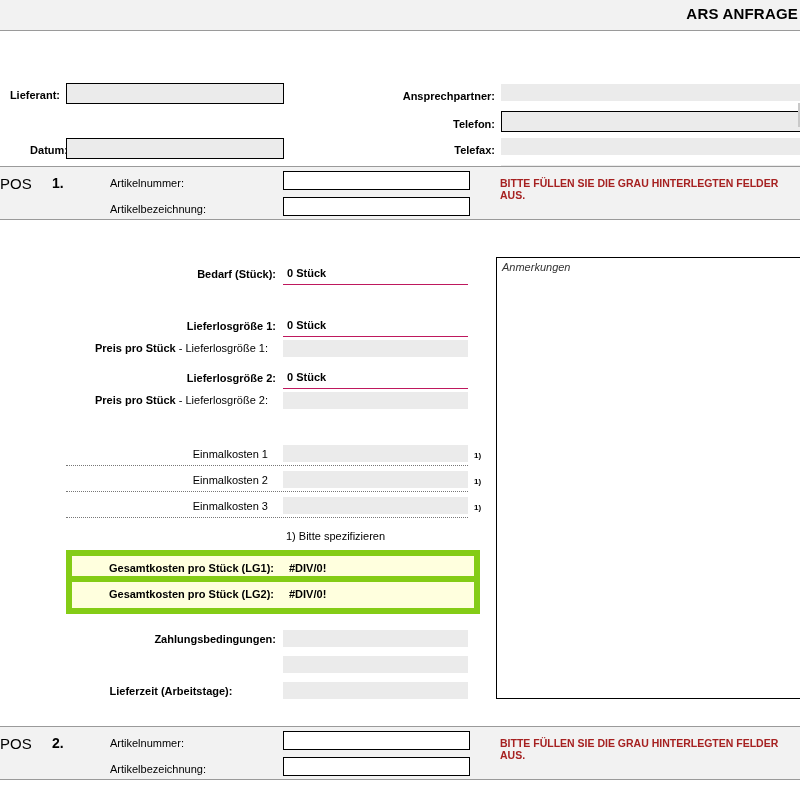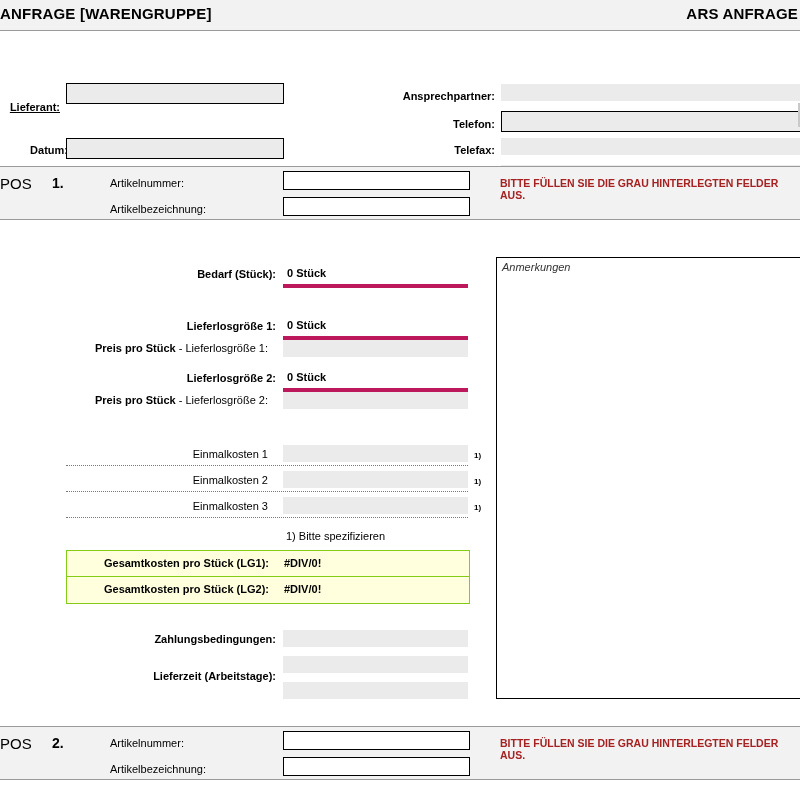--- a/index.html
+++ b/index.html
@@ -40,21 +40,21 @@
     background: #ebebeb;
     border: 1px solid #000;
     height: 19px;
   }
   .field-white {
     background: #ffffff;
     border: 1px solid #000;
     height: 17px;
   }
   .underline {
-    border-bottom: 4px solid #be185d;
+    border-bottom: 1px solid #be185d;
   }
   .value-text {
     font-weight: bold;
     font-size: 11px;
     padding-left: 4px;
     line-height: 17px;
   }
 
   
   #header-bar {
@@ -81,21 +81,21 @@
   }
 
   
   #top-form {
     position: absolute;
     left: 0; top: 31px;
     width: 800px; height: 129px;
     background: #ffffff;
   }
 
-  .lbl-lieferant { position: absolute; left: 0; top: 70px; width: 60px; text-decoration: underline; }
+  .lbl-lieferant { position: absolute; left: 0; top: 58px; width: 60px; }
   .fld-lieferant { position: absolute; left: 66px; top: 52px; width: 216px; }
   .lbl-datum { position: absolute; left: 0; top: 113px; width: 60px; margin-left: 8px; }
   .fld-datum { position: absolute; left: 66px; top: 107px; width: 216px; }
 
   .lbl-ansp { position: absolute; left: 330px; top: 59px; width: 165px; }
   .fld-ansp { position: absolute; left: 501px; top: 53px; width: 299px; }
   .lbl-tel  { position: absolute; left: 330px; top: 87px; width: 165px; }
   .fld-tel  { position: absolute; left: 501px; top: 80px; width: 299px; }
   .lbl-fax  { position: absolute; left: 330px; top: 113px; width: 165px; }
   .fld-fax  { position: absolute; left: 501px; top: 107px; width: 299px; }
@@ -163,21 +163,21 @@
     font-size: 11px;
     color: #333;
   }
 
   .sum-box {
     position: absolute;
     left: 66px;
     width: 402px;
     height: 26px;
     background: #ffffde;
-    border: 1px solid #84cc16;
+    border: 6px solid #84cc16;
   }
   .sum-lbl {
     position: absolute;
     left: 0; top: 6px;
     width: 210px;
     text-align: right;
     font-weight: bold;
     font-size: 11px;
     padding-right: 8px;
     box-sizing: border-box;
@@ -205,21 +205,20 @@
     position: absolute;
     right: 0; top: 72px;
     width: 2px; height: 24px;
     background: #c9c9c9;
   }
 </style>
 </head>
 <body>
 
 <div id="header-bar">
-  <div id="doc-title">ANFRAGE [WARENGRUPPE]</div>
   <div id="brand-title">ARS ANFRAGE</div>
 </div>
 
 <div id="top-form">
 
   <div class="label lbl-lieferant">Lieferant:</div>
   <div class="field-grey-b fld-lieferant">
     <span class="value-text"></span>
   </div>
 
@@ -335,21 +334,21 @@
 
   <div class="label b-lbl" style="left:66px; top:396px;">Zahlungsbedingungen:</div>
   <div class="b-fld field-grey" style="top:393px;">
     <span class="value-text"></span>
   </div>
 
   <div class="b-fld field-grey" style="top:419px;">
     <span class="value-text"></span>
   </div>
 
-  <div class="label b-lbl" style="left:66px; top:433px;">Lieferzeit (Arbeitstage):</div>
+  <div class="label b-lbl" style="left:66px; top:448px;text-align:center;">Lieferzeit (Arbeitstage):</div>
   <div class="b-fld field-grey" style="top:445px;">
     <span class="value-text"></span>
   </div>
 
   <div class="note-box">
     <div class="note-title">Anmerkungen</div>
     <div style="position:absolute; left:5px; top:22px; right:5px; bottom:5px; font-size:11px;"></div>
   </div>
 </div>
 

